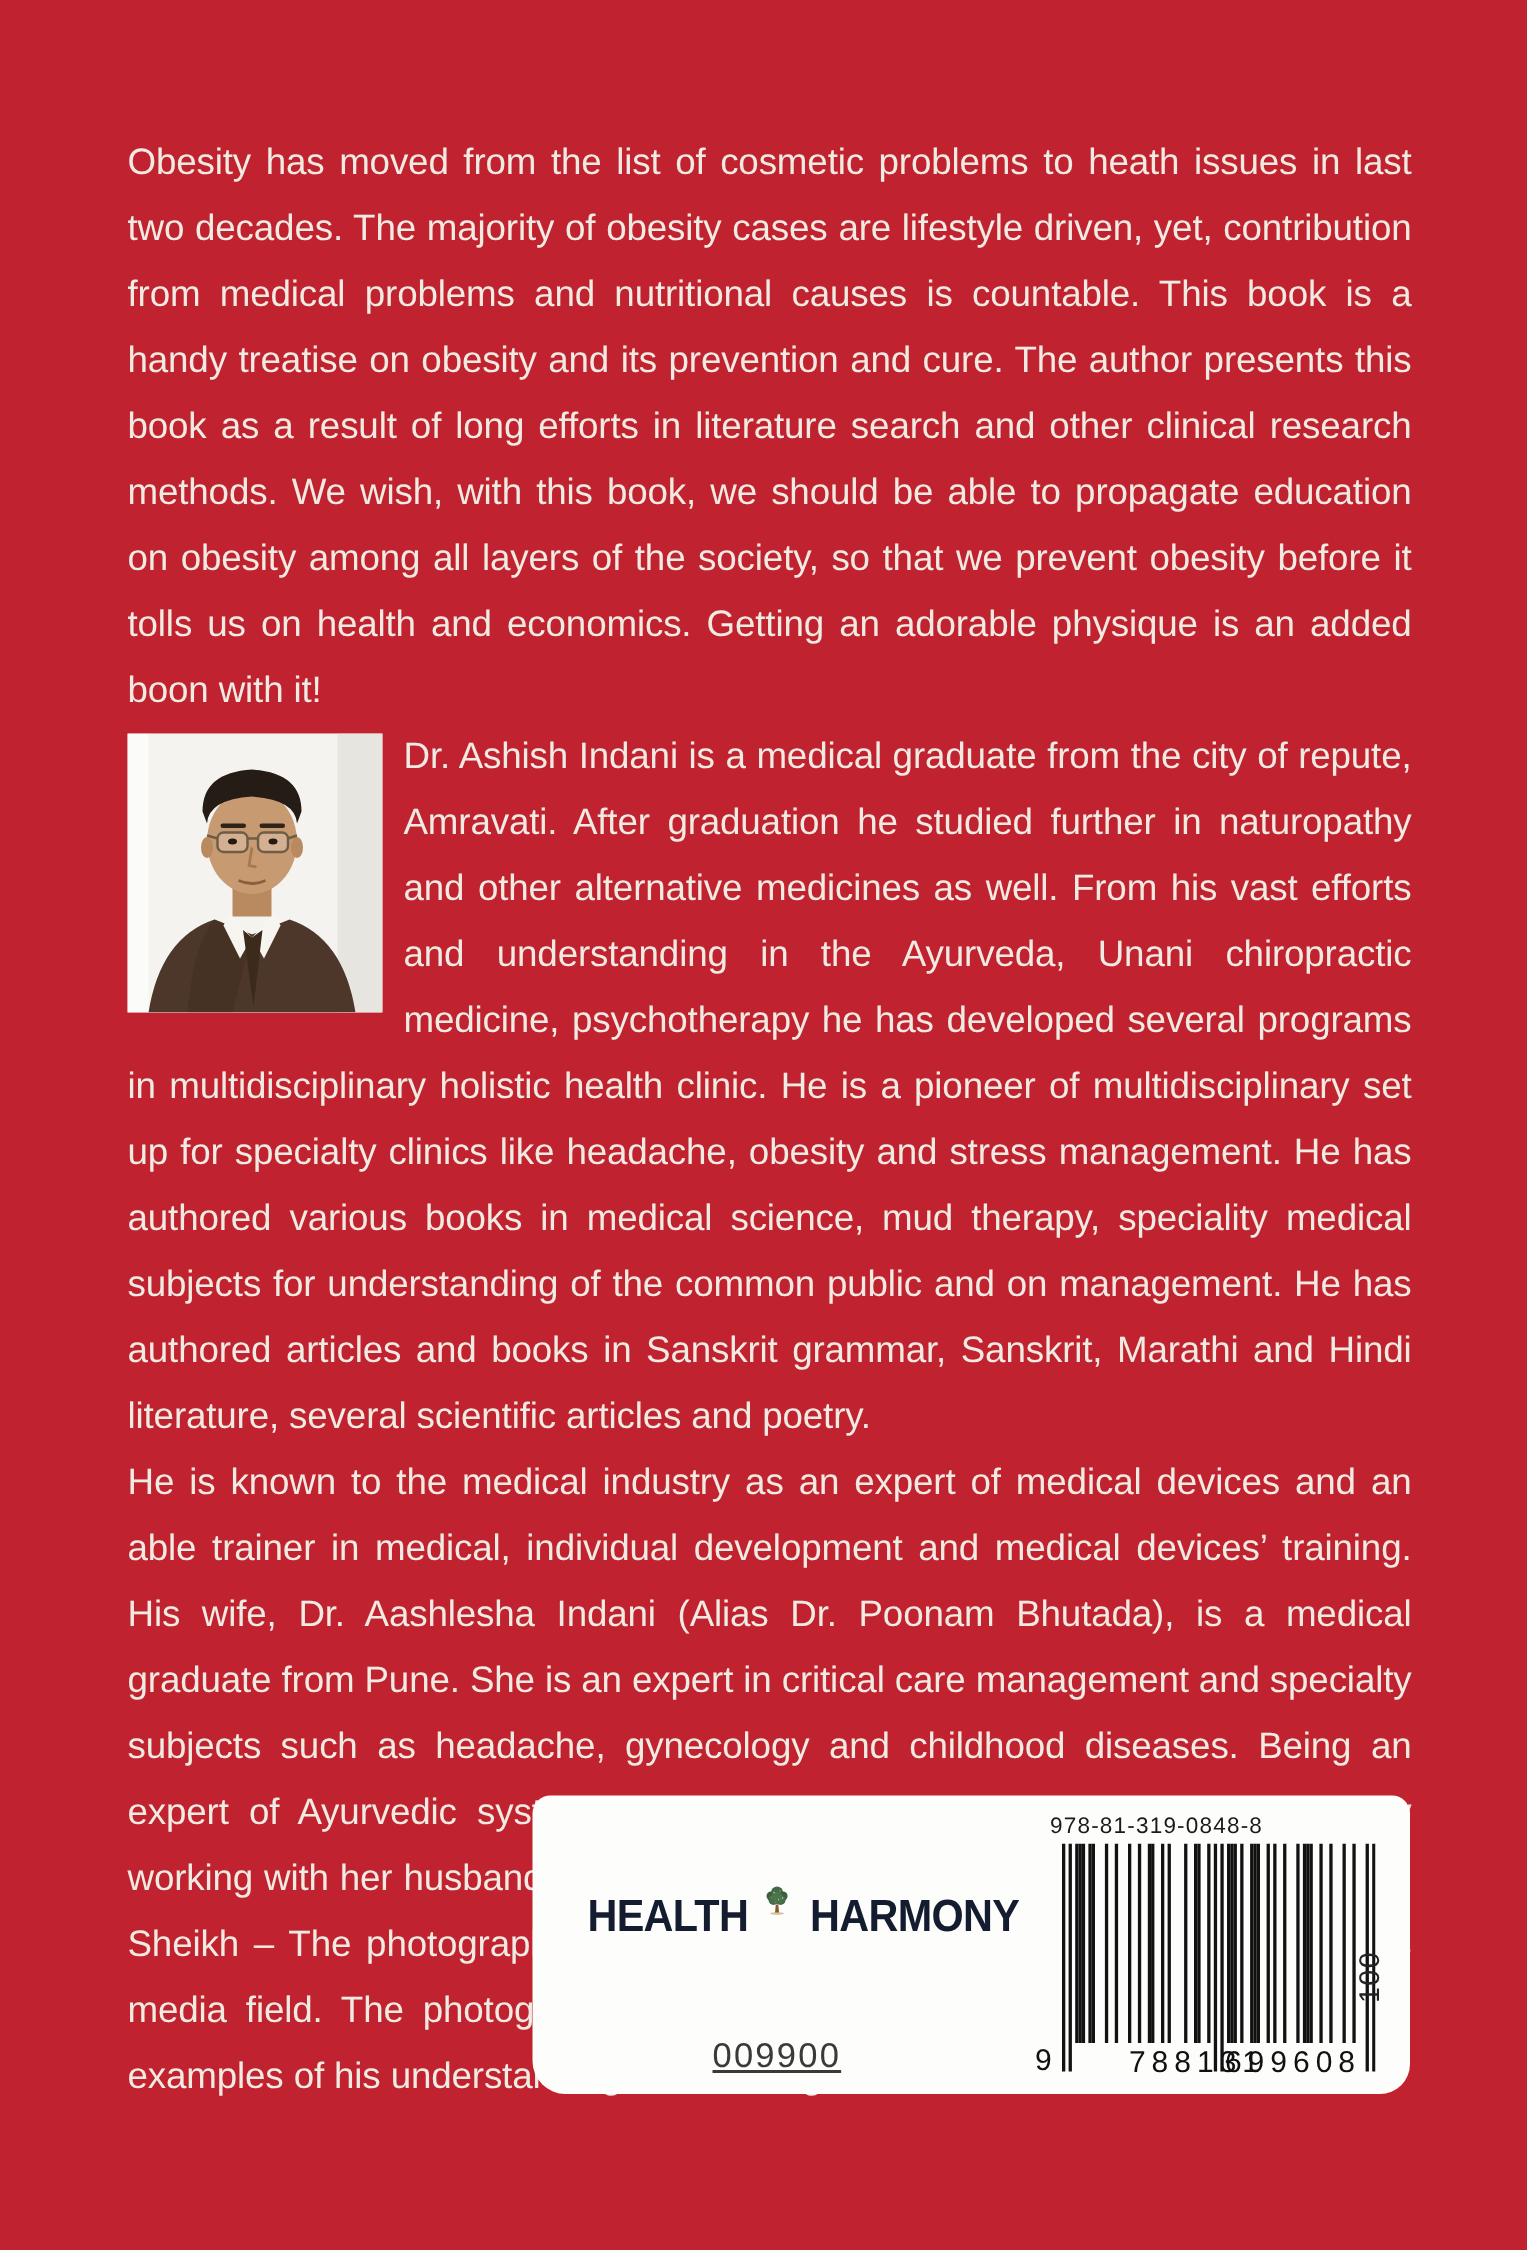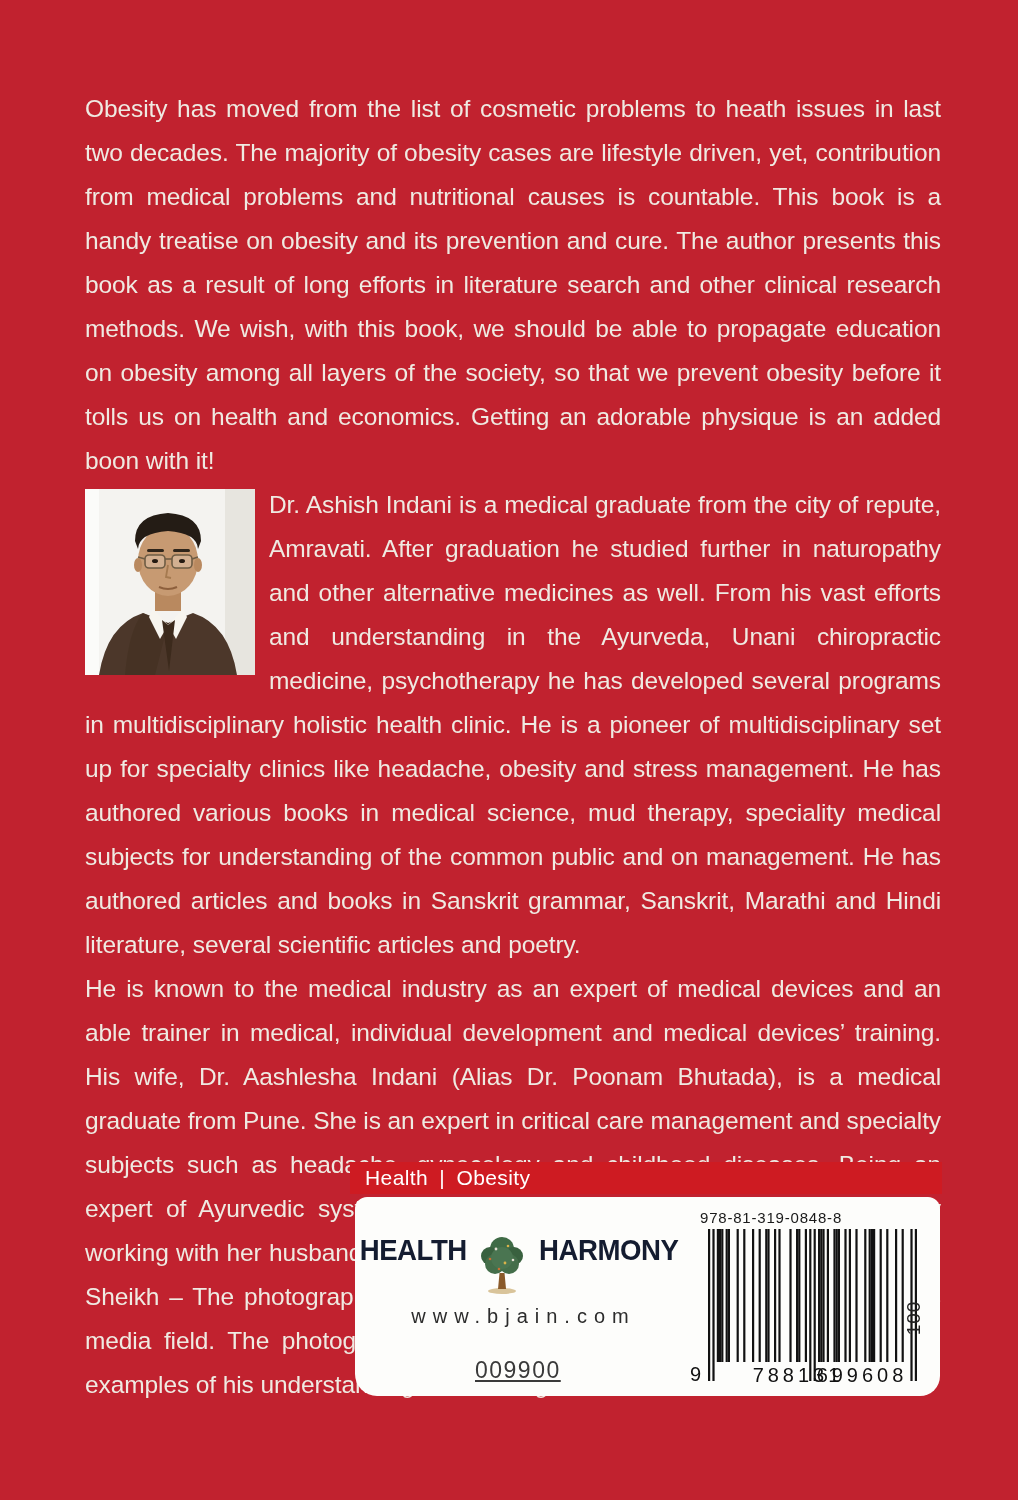--- a/index.html
+++ b/index.html
@@ -53,22 +53,22 @@
     left: 355px; top: 1197px;
     width: 585px; height: 199px;
     background: #fdfdfb;
     border-radius: 12px 12px 20px 22px;
   }
   .left-col {
     position: absolute; left: 0; top: 0;
     width: 330px; height: 100%;
   }
   .brand-row {
-    display: flex; justify-content: center; 
-    gap: 7px; margin-top: 38px; height: 62px;
+    display: flex; justify-content: center; align-items: flex-end;
+    gap: 7px; margin-top: 38px; height: 62px; margin-left: 32px;
   }
   .brand-word {
     display: inline-block;
     font-weight: 700;
     font-size: 30px;
     color: #141c30;
     letter-spacing: -0.5px;
     transform: scaleX(0.92);
     transform-origin: center bottom;
     line-height: 1;
@@ -163,23 +163,20 @@
 
           <path d="M83 76 L81 88 L86 89" stroke="#a57a50" stroke-width="1.8" fill="none"></path>
           <path d="M74 98 Q83 102 92 98" stroke="#8d5f3c" stroke-width="2" fill="none"></path>
         </svg>
       </div>
       <p class="para">Dr. Ashish Indani is a medical graduate from the city of repute, Amravati. After graduation he studied further in naturopathy and other alternative medicines as well. From his vast efforts and understanding in the Ayurveda, Unani chiropractic medicine, psychotherapy he has developed several programs in multidisciplinary holistic health clinic. He is a pioneer of multidisciplinary set up for specialty clinics like headache, obesity and stress management. He has authored various books in medical science, mud therapy, speciality medical subjects for understanding of the common public and on management. He has authored articles and books in Sanskrit grammar, Sanskrit, Marathi and Hindi literature, several scientific articles and poetry.</p>
       <p class="para">He is known to the medical industry as an expert of medical devices and an able trainer in medical, individual development and medical devices’ training. His wife, Dr. Aashlesha Indani (Alias Dr. Poonam Bhutada), is a medical graduate from Pune. She is an expert in critical care management and specialty subjects such as headache, gynecology and childhood diseases. Being an expert of Ayurvedic system and especially panchakarma, she is effectively working with her husband Dr. Ashish Indani, ever since her marriage.  Mr. Arbaz Sheikh – The photographer for this book is an upcoming personality in mass media field. The photographic session for this book is one of the classical examples of his understanding and training.</p>
     </div>
   </div>
 
-  <div class="category-strip">
-    <span>Health | Obesity</span>
-  </div>
 
   <div class="pub-box">
 
     <div class="left-col">
       <div class="brand-row">
         <span class="brand-word">HEALTH</span>
         <svg class="tree" viewBox="0 0 48 60" xmlns="http://www.w3.org/2000/svg">
           <ellipse cx="24" cy="56" rx="14" ry="3" fill="#d9c49a"></ellipse>
           <path d="M21.5 38 L26.5 38 L28 54 L20 54 Z" fill="#8a5a2a"></path>
           <circle cx="24" cy="14" r="12" fill="#3f6b46"></circle>
@@ -190,21 +187,20 @@
           <circle cx="24" cy="23" r="11" fill="#4a7551"></circle>
           <circle cx="18" cy="14" r="1.4" fill="#e4e0d4"></circle>
           <circle cx="30" cy="11" r="1.3" fill="#d8b24a"></circle>
           <circle cx="12" cy="24" r="1.3" fill="#c96f35"></circle>
           <circle cx="27" cy="28" r="1.4" fill="#d8b24a"></circle>
           <circle cx="35" cy="25" r="1.3" fill="#e4e0d4"></circle>
           <circle cx="21" cy="34" r="1.3" fill="#c96f35"></circle>
         </svg>
         <span class="brand-word">HARMONY</span>
       </div>
-      <div class="website">www.bjain.com</div>
       <div class="print-code">009900</div>
     </div>
 
     <div class="barcode">
       <div class="isbn">978-81-319-0848-8</div>
       <div class="bars-row">
         <svg id="barcode-svg" width="209" height="158" xmlns="http://www.w3.org/2000/svg">
             <rect x="0.0" y="0" width="2.2" height="152" fill="#121212"></rect>
             <rect x="4.4" y="0" width="2.2" height="152" fill="#121212"></rect>
             <rect x="8.8" y="0" width="2.2" height="133" fill="#121212"></rect>

